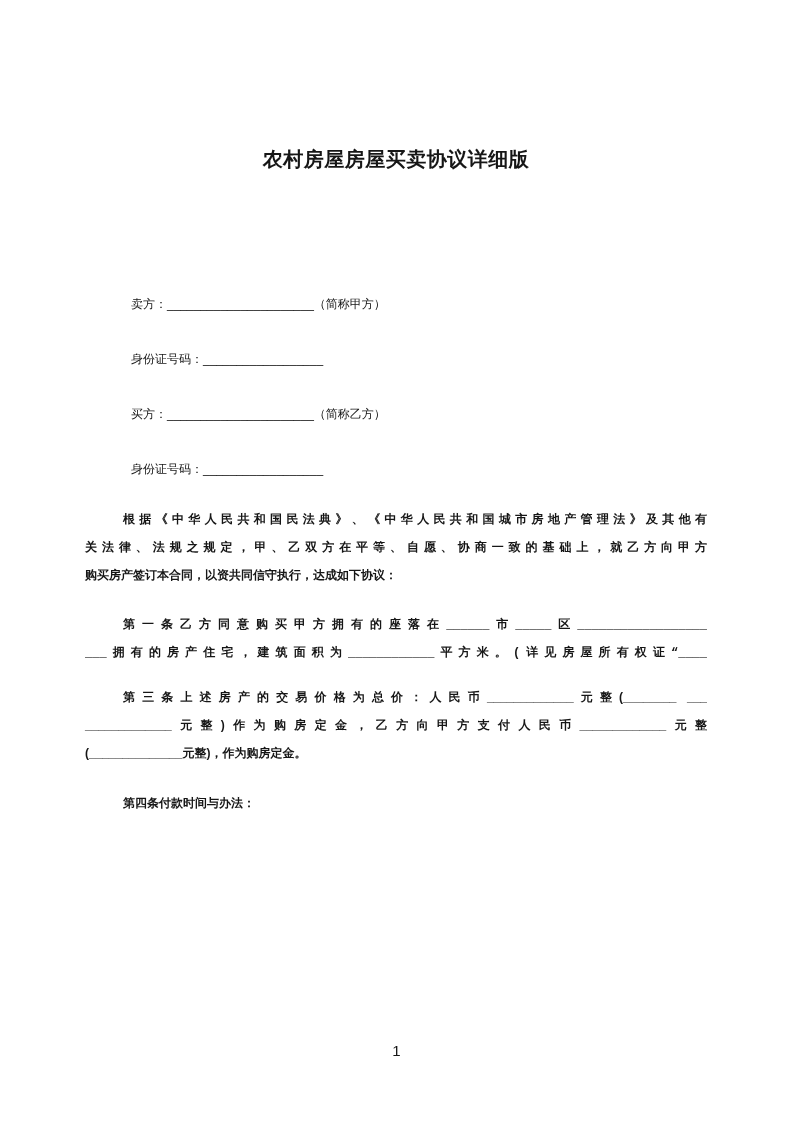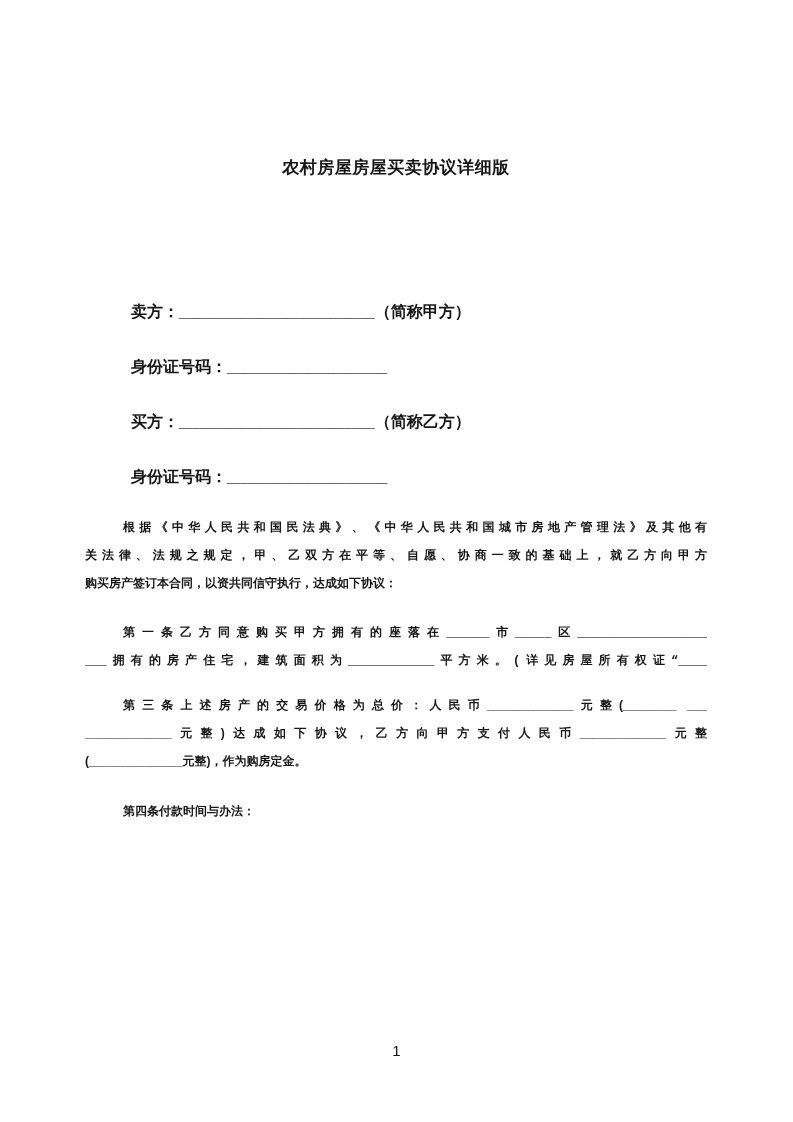--- a/index.html
+++ b/index.html
@@ -17,31 +17,31 @@
     color: #161616;
     -webkit-font-smoothing: antialiased;
   }
   .content {
     position: absolute;
     left: 85px;
     top: 143px;
     width: 622px;
   }
   .doc-title {
-    font-size: 17px;
+    font-size: 20px;
     line-height: 33px;
     font-weight: 700;
     text-align: center;
     letter-spacing: 0.5px;
-    margin: 8px 0 114px 0;
+    margin: 0 0 114px 0;
   }
   .party-line {
-    font-size: 16px;
+    font-size: 12px;
     line-height: 28px;
-    font-weight: 700;
+    font-weight: 400;
     padding-left: 46px;
     margin-bottom: 27px;
     white-space: nowrap;
   }
   .party-line.last {
     margin-bottom: 22px;
   }
   .para {
     font-size: 12px;
     font-weight: 700;
@@ -92,21 +92,21 @@
     </div>
 
     <div class="para gap-lg">
       <div class="line fill indent">第一条乙方同意购买甲方拥有的座落在______市_____区__________________</div>
       <div class="line fill">___拥有的房产住宅，建筑面积为____________平方米。(详见房屋所有权证“____</div>
     </div>
 
 
     <div class="para">
       <div class="line fill indent">第三条上述房产的交易价格为总价：人民币_____________元整(________ ___</div>
-      <div class="line fill">_____________元整)达成如下协议，乙方向甲方支付人民币_____________元整</div>
+      <div class="line fill">_____________元整)作为购房定金，乙方向甲方支付人民币_____________元整</div>
       <div class="line">(______________元整)，作为购房定金。</div>
     </div>
 
     <div class="para">
       <div class="line indent">第四条付款时间与办法：</div>
     </div>
 
   </div>
 
   <div class="page-number">1</div>

